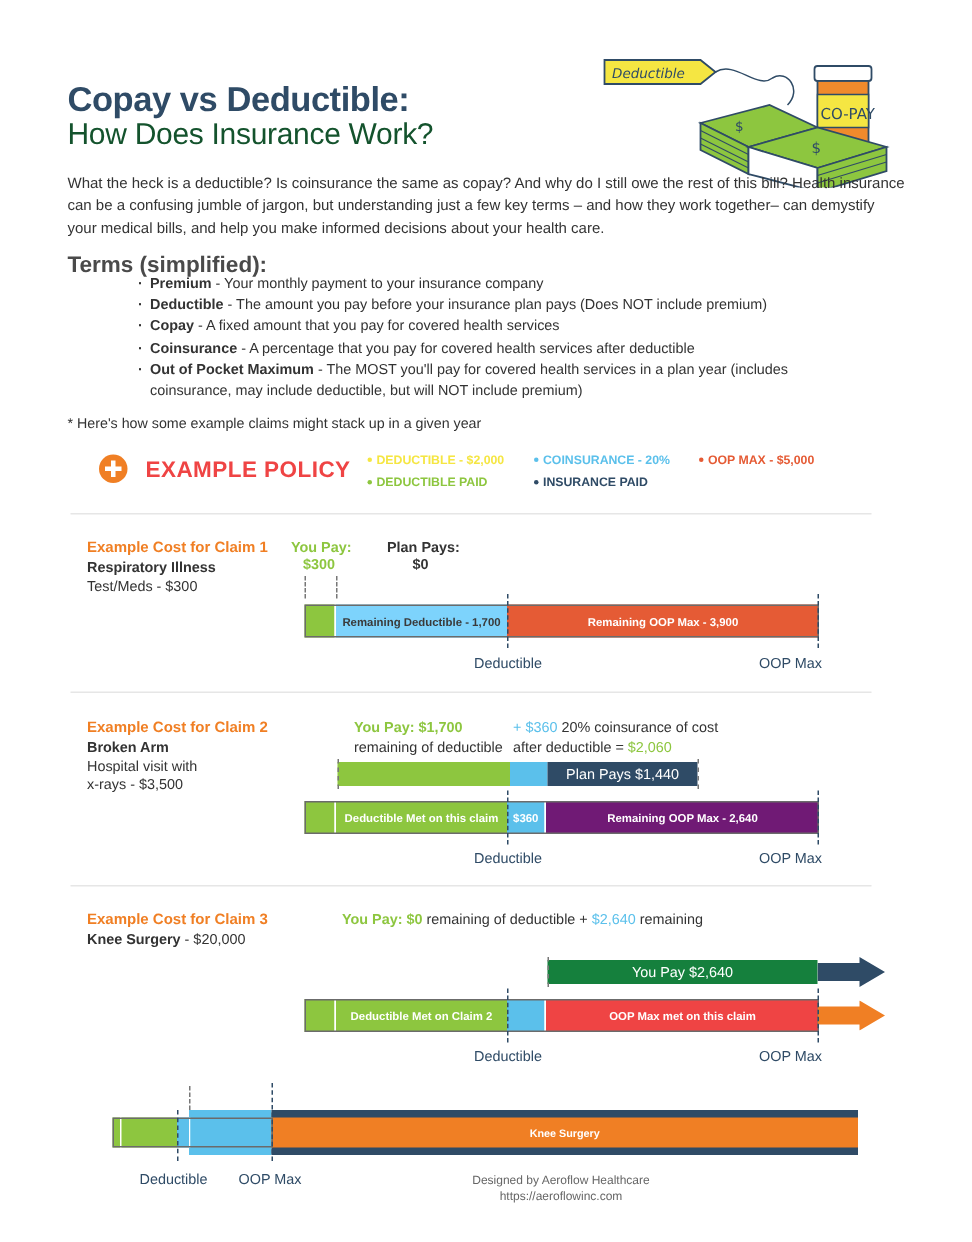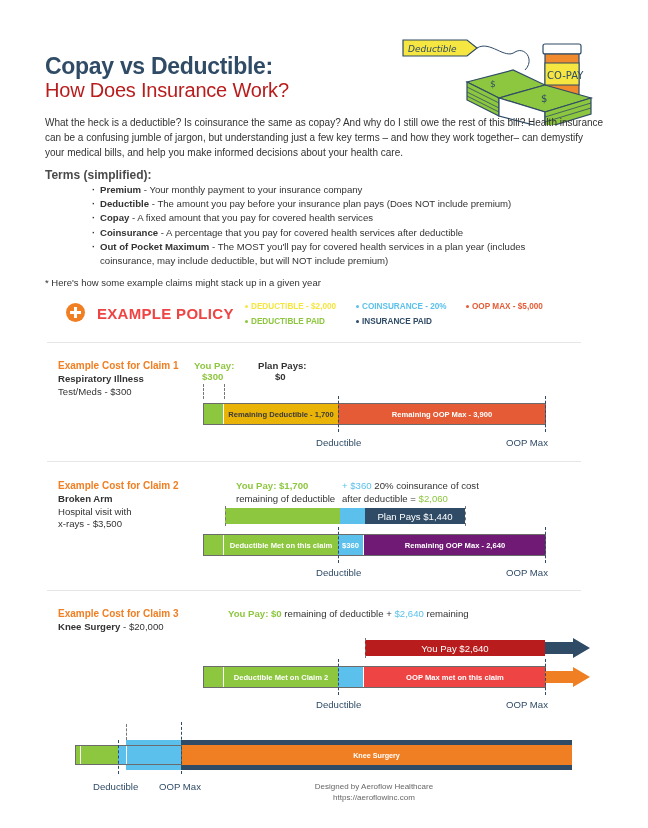--- a/index.html
+++ b/index.html
@@ -1,22 +1,22 @@
 <!DOCTYPE html>
 <html><head>
 <meta charset="utf-8">
 <style>
   html, body { margin:0; padding:0; background:#ffffff; }
   body { width:648px; height:828px; position:relative; overflow:hidden;
          font-family:"Liberation Sans", sans-serif; color:#3d3d3d; }
   .abs { position:absolute; }
   .title1 { left:45px; top:53px; font-size:23px; font-weight:bold; color:#2f4b66; letter-spacing:-0.3px; }
-  .title2 { left:45px; top:79px; font-size:20px; color:#b91c1c; letter-spacing:-0.2px; }
+  .title2 { left:45px; top:79px; font-size:20px; color:#14532d; letter-spacing:-0.2px; }
   .intro { left:45px; top:115px; width:560px; font-size:10px; line-height:15px; color:#333; }
-  .terms-h { left:45px; top:168px; font-size:12px; font-weight:bold; color:#4a4a4a; }
+  .terms-h { left:45px; top:168px; font-size:15px; font-weight:bold; color:#4a4a4a; }
   .terms { left:92px; top:183px; width:470px; font-size:9.6px; line-height:14.2px; color:#333; margin:0; padding:0; list-style:none; }
   .terms li { position:relative; padding-left:8px; }
   .terms li:before { content:"·"; position:absolute; left:0; top:0; font-weight:bold; }
   .terms b { color:#333; }
   .note { left:45px; top:277px; font-size:9.5px; color:#333; }
   .policy-icon { left:66px; top:303px; width:19px; height:19px; border-radius:50%; background:#f07f24; }
   .policy-icon:before, .policy-icon:after { content:""; position:absolute; background:#fff; }
   .policy-icon:before { left:8px; top:4px; width:3px; height:11px; }
   .policy-icon:after { left:4px; top:8px; width:11px; height:3px; }
   .policy-title { left:97px; top:305px; font-size:15px; font-weight:bold; color:#ef4444; letter-spacing:0.3px; }
@@ -105,21 +105,21 @@
 <div class="abs" style="left:258px;top:360px;font-size:9.6px;font-weight:bold;color:#333;">
   <div>Plan Pays:</div>
   <div style="padding-left:17px;">$0</div>
 </div>
 <div class="vline-g" style="left:203px;top:384px;height:15px;"></div>
 <div class="vline-g" style="left:224px;top:384px;height:15px;"></div>
 
 <div class="bar" style="left:203px;top:403px;width:343px;">
   <div class="seg" style="left:0;width:20px;background:#8dc63f;"></div>
   <div class="seg" style="left:20px;width:1px;background:#fff;"></div>
-  <div class="seg" style="left:21px;width:114px;background:#eab308;color:#3a3a3a;">Remaining Deductible - 1,700</div>
+  <div class="seg" style="left:21px;width:114px;background:#7dd3fc;color:#3a3a3a;">Remaining Deductible - 1,700</div>
   <div class="seg" style="left:135px;width:208px;background:#e55b35;">Remaining OOP Max - 3,900</div>
 </div>
 <div class="bar-outline" style="left:203px;top:403px;width:343px;height:22px;"></div>
 <div class="vline" style="left:338px;top:396px;height:36px;"></div>
 <div class="vline" style="left:545px;top:396px;height:36px;"></div>
 <div class="axis-lbl" style="left:316px;top:437px;">Deductible</div>
 <div class="axis-lbl" style="left:506px;top:437px;">OOP Max</div>
 
 <div class="abs divider" style="top:461px;"></div>
 
@@ -164,21 +164,21 @@
 
 <div class="abs claim-title" style="top:608px;">Example Cost for Claim 3</div>
 <div class="abs claim-sub" style="top:621px;">
   <span style="font-weight:bold;">Knee Surgery</span><span> - $20,000</span>
 </div>
 <div class="abs label-sm" style="left:228px;top:608px;white-space:nowrap;">
   <div><span class="green-t" style="font-weight:bold;">You Pay: $0</span><span> remaining of deductible + </span><span class="blue-t">$2,640</span><span> remaining</span></div>
 </div>
 
 <div class="bar" style="left:365px;top:640px;width:180px;height:16px;">
-  <div class="seg" style="left:0;width:180px;background:#b91c1c;font-size:9.6px;font-weight:normal;">You Pay $2,640</div>
+  <div class="seg" style="left:0;width:180px;background:#15803d;font-size:9.6px;font-weight:normal;">You Pay $2,640</div>
 </div>
 <div class="vline-g" style="left:365px;top:638px;height:20px;"></div>
 <svg class="abs" style="left:545px;top:638px;" width="46" height="20">
   <polygon points="0,4 28,4 28,0 45,10 28,20 28,16 0,16" fill="#2f4b66"></polygon>
 </svg>
 
 <div class="bar" style="left:203px;top:666px;width:343px;">
   <div class="seg" style="left:0;width:20px;background:#8dc63f;"></div>
   <div class="seg" style="left:20px;width:1px;background:#fff;"></div>
   <div class="seg" style="left:21px;width:114px;background:#8dc63f;">Deductible Met on Claim 2</div>

